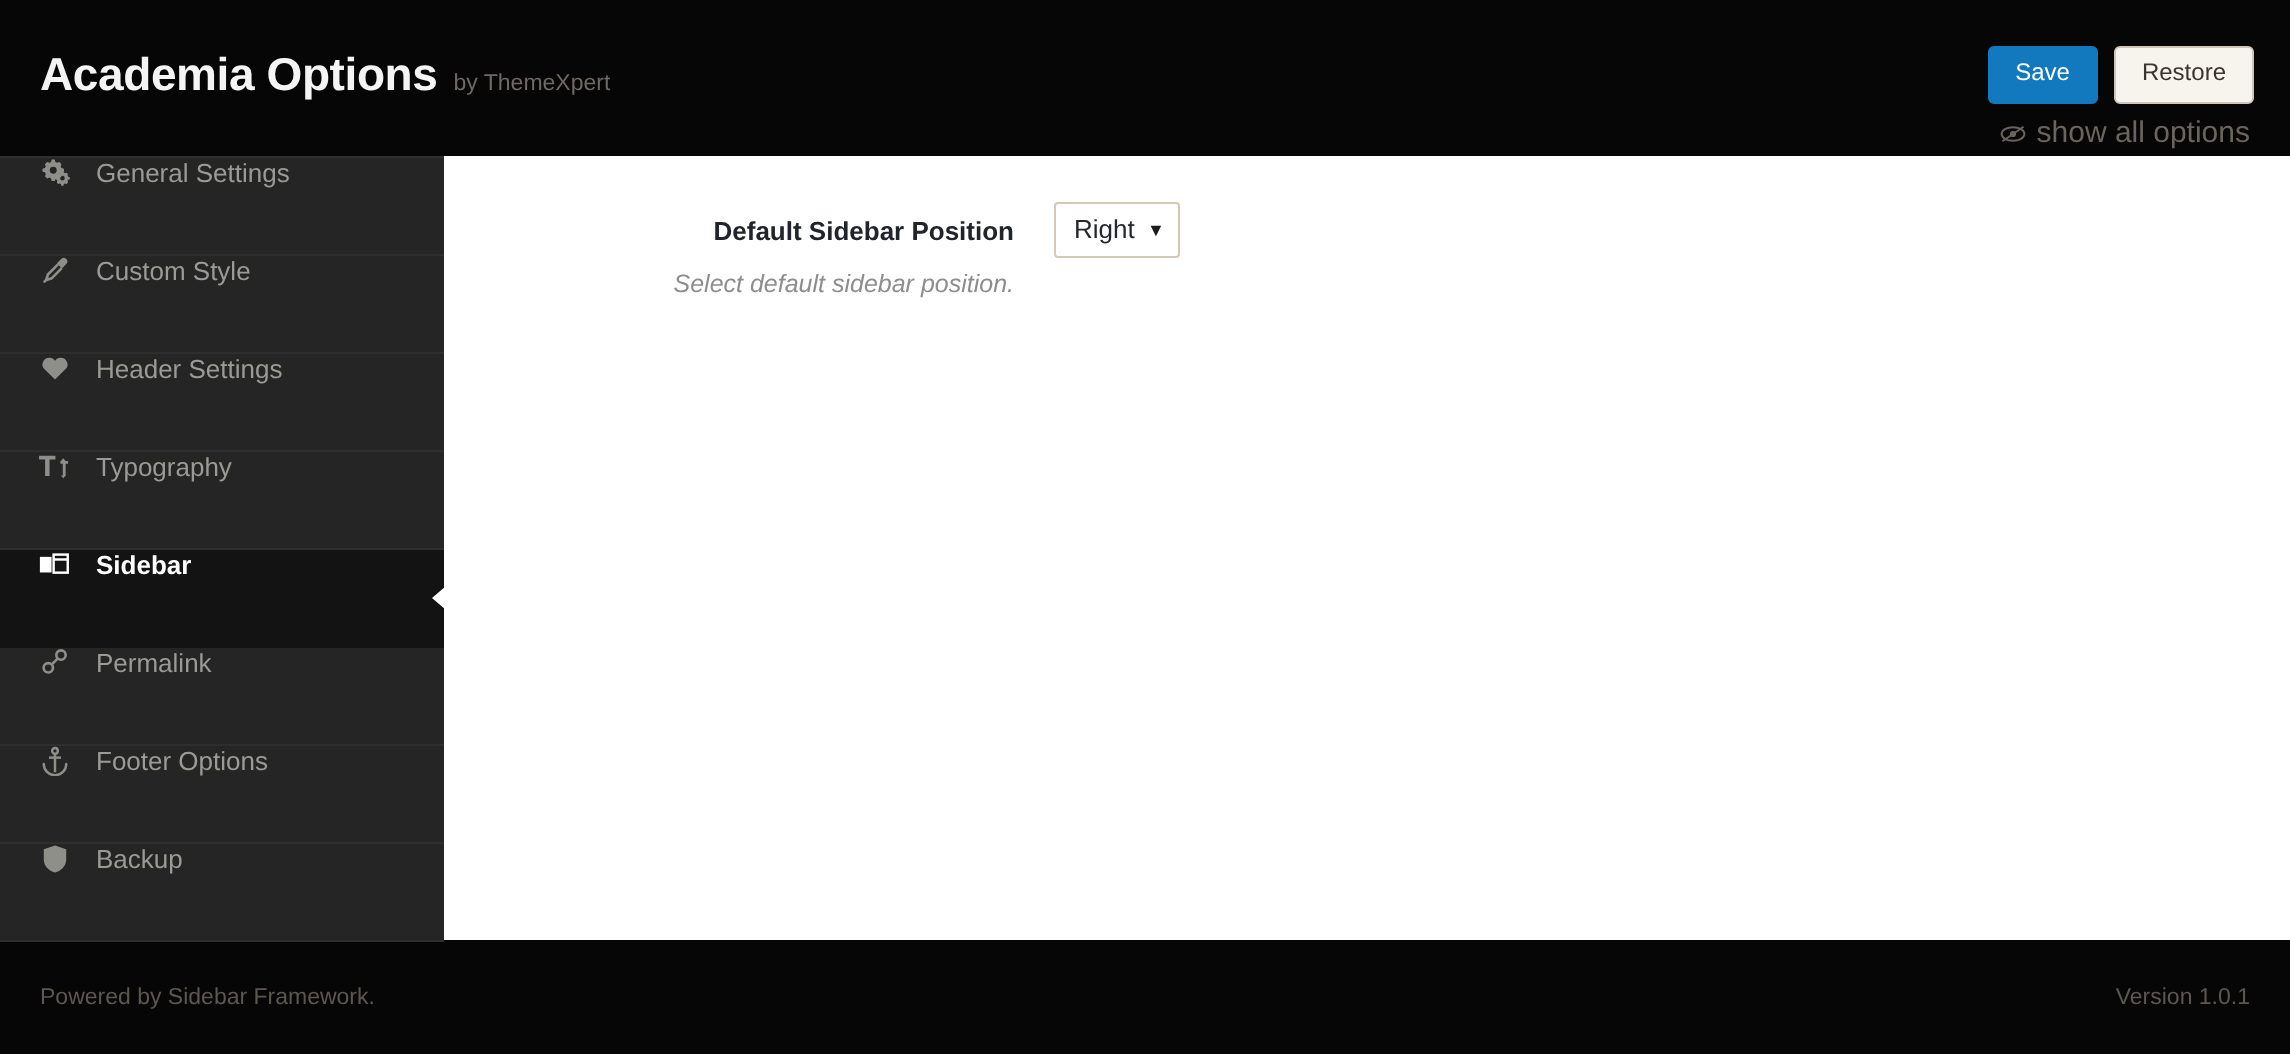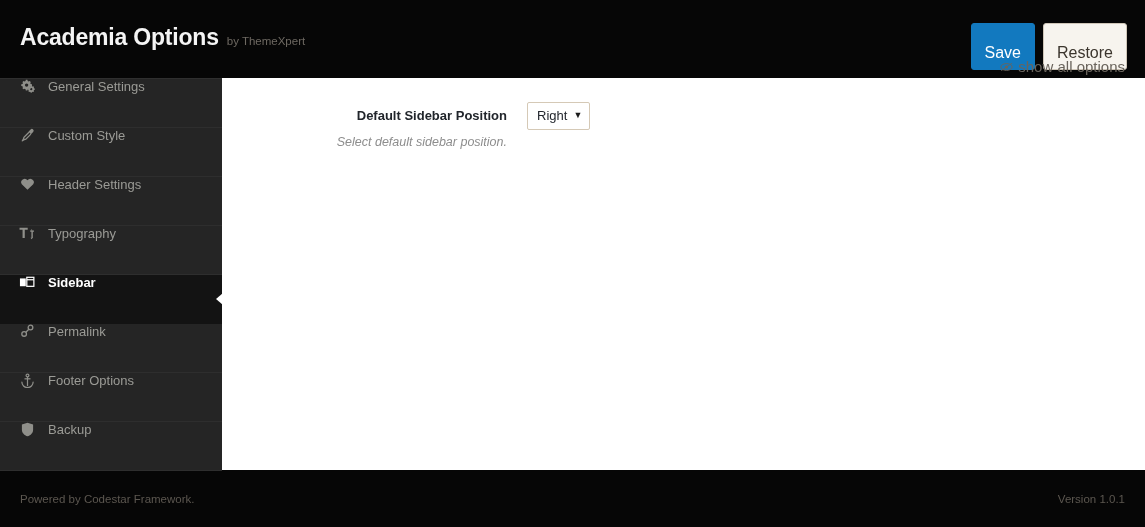--- a/index.html
+++ b/index.html
@@ -37,22 +37,22 @@
     font-size: 11.5px;
     color: #6e6962;
   }
   .header-actions {
     position: absolute;
     right: 18px; top: 23px;
     display: flex; align-items: flex-start; gap: 8px;
   }
   .btn {
     font-family: "Liberation Sans", sans-serif;
-    font-size: 16px;
-    padding: 20px 13px 7px;
+    font-size: 12px;
+    padding: 6px 13px 7px;
     border-radius: 3px;
     cursor: pointer;
     line-height: 1.15;
     border: 1px solid transparent;
     white-space: nowrap;
   }
   .btn-save {
     background: #1279bf;
     color: #ffffff;
     border-color: #1279bf;
@@ -317,17 +317,17 @@
             <span class="select">Right</span>
             <span class="select-caret">▼</span>
           </span>
         </div>
       </div>
     </div>
 
   </div>
 
   <div class="footer">
-    <span>Powered by Codestar Framework.</span>
+    <span>Powered by Sidebar Framework.</span>
     <span>Version 1.0.1</span>
   </div>
 
 </div>
 
 </body></html>

